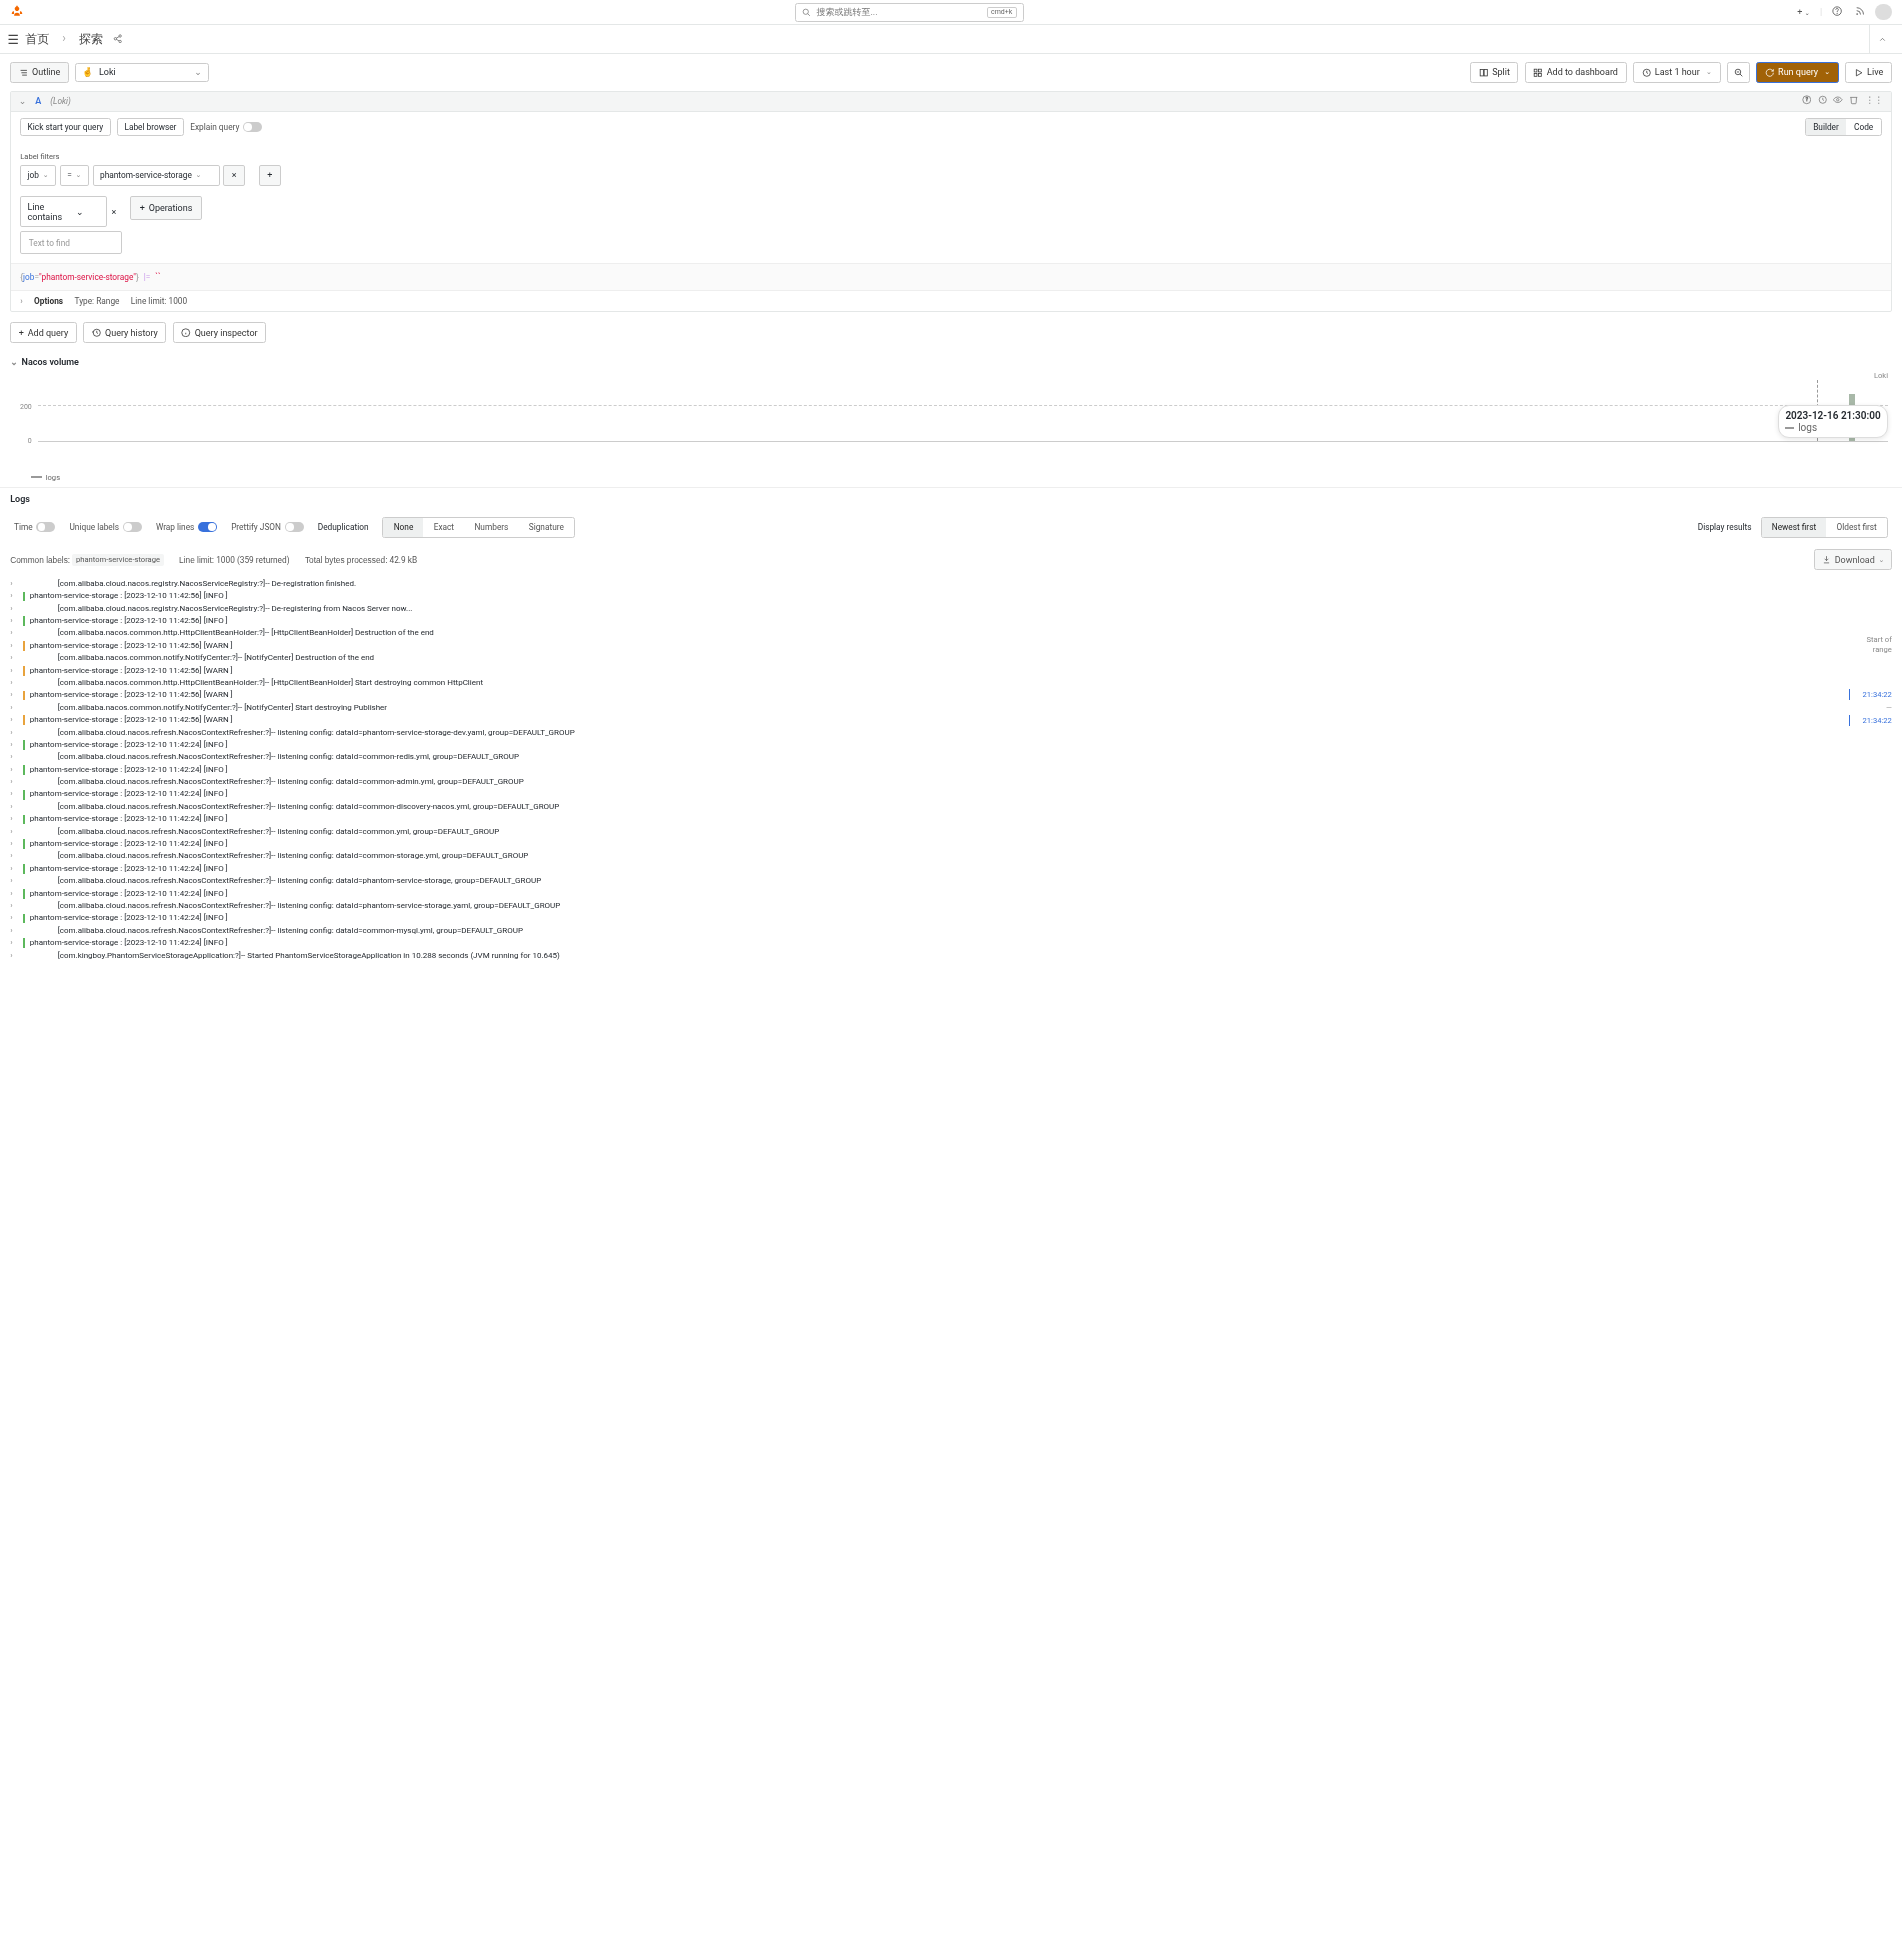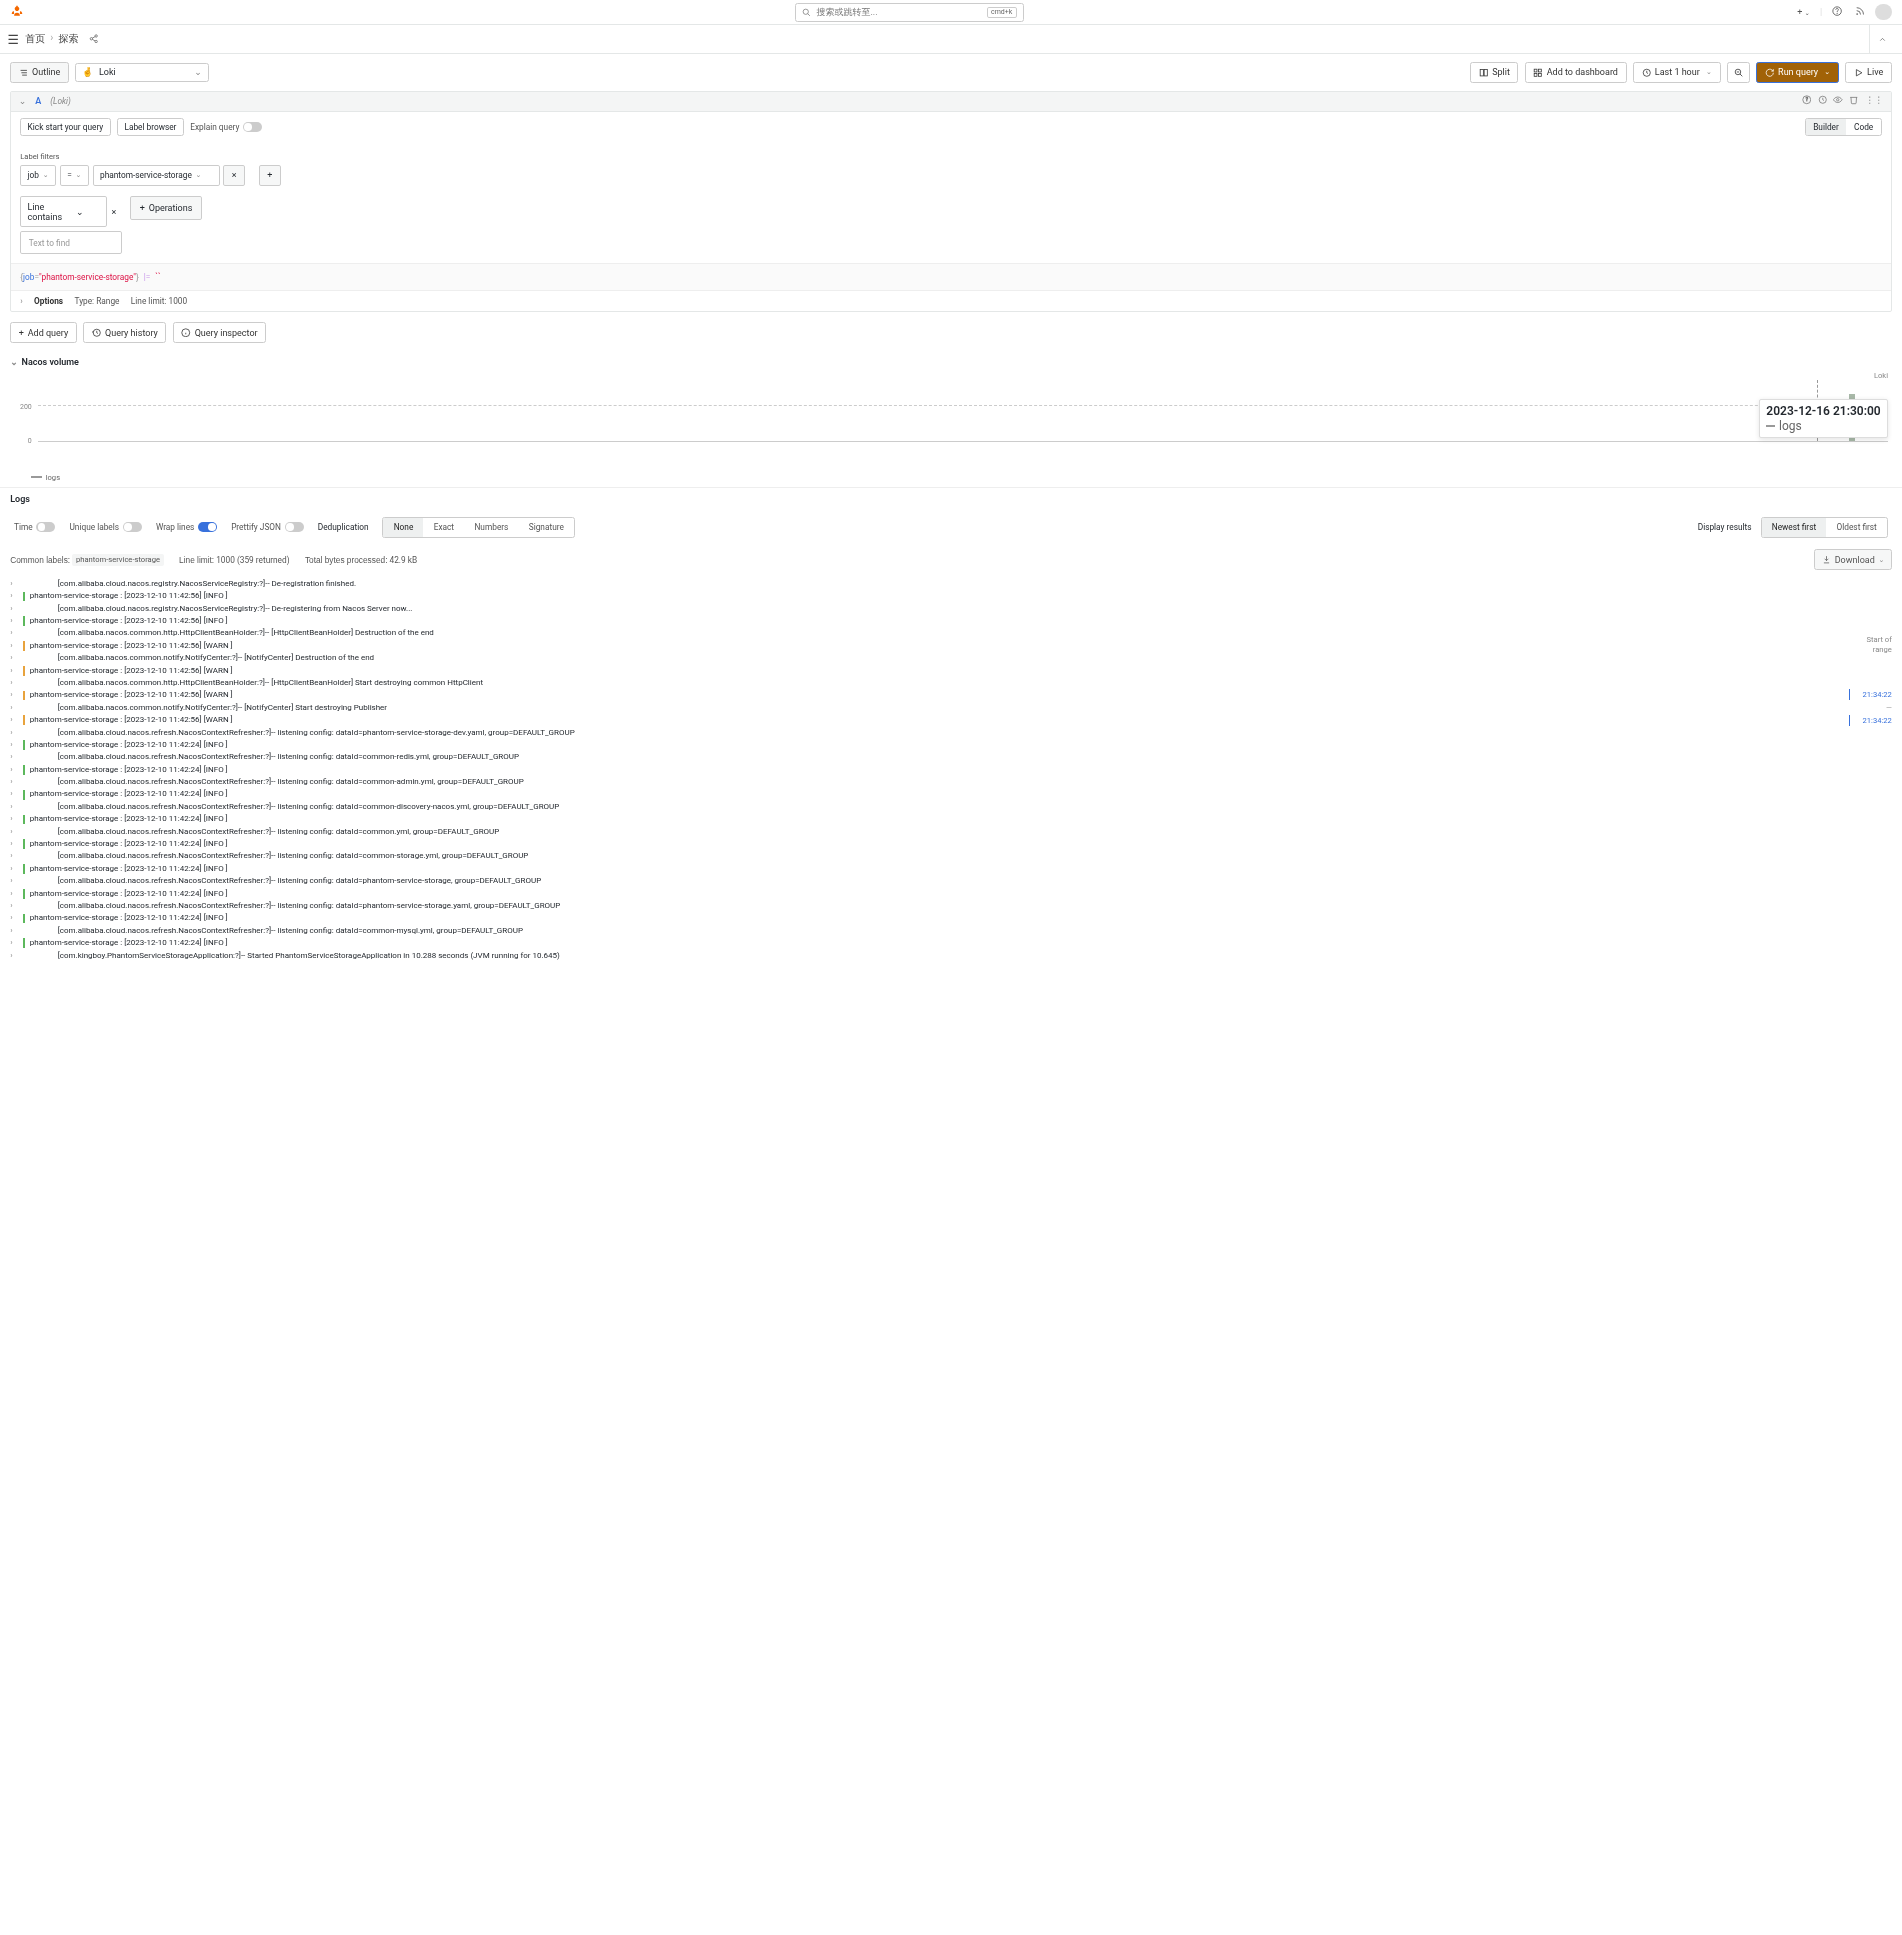--- a/index.html
+++ b/index.html
@@ -7,21 +7,21 @@
 .topbar{height:25.4px;display:flex;align-items:center;padding:0 10.2px;border-bottom:0.6px solid #e4e7e7;gap:7.6px}
 .logo{color:#f46800;font-size:12.7px}
 .logo svg{width:14px;height:14px}
 .spacer{flex:1}
 .search-box{display:flex;align-items:center;border:0.6px solid #ccc;border-radius:2.5px;padding:2.5px 6.4px;width:229px;height:19px;gap:5.1px;color:#777}
 .search-box .kbd{border:0.6px solid #ccc;border-radius:1.9px;padding:0.6px 3.2px;font-size:7px;margin-left:auto;color:#666}
 .top-icon{color:#555;cursor:pointer;padding:2.5px}
 .avatar{width:16.5px;height:16.5px;border-radius:50%;background:#ddd}
 .breadcrumb-row{height:29px;display:flex;align-items:center;padding:0 7.6px;border-bottom:0.6px solid #e4e7e7;gap:6.4px}
 .hamburger{font-size:12.7px;color:#444;cursor:pointer}
-.breadcrumb{display:flex;gap:5px;color:#444;font-size:10px}
+.breadcrumb{display:flex;gap:13px;color:#444;font-size:12px}
 .breadcrumb .sep{color:#aaa}
 .share-ic{color:#666;margin-left:3.8px}
 .collapse-right{margin-left:auto;border-left:0.6px solid #e4e7e7;height:100%;display:flex;align-items:center;padding:0 7.6px;color:#666}
 .toolbar{display:flex;align-items:center;padding:7.6px 10.2px;gap:6.4px}
 .btn{display:inline-flex;align-items:center;gap:3.8px;border:0.6px solid #ccc;background:#fff;border-radius:2.5px;padding:4.5px 7.6px;font-size:9px;cursor:pointer;color:#333}
 .btn svg{width:9.5px;height:9.5px}
 .btn.primary{background:#a16207;color:#fff;border-color:#3871dc}
 .btn.ghost{background:#f6f7f7}
 .ds-select{display:flex;align-items:center;border:0.6px solid #ccc;border-radius:2.5px;padding:3.8px 6.4px;gap:5.1px;width:134px}
 .ds-select .chev{margin-left:auto;color:#888}
@@ -64,21 +64,21 @@
 .section-hdr .chev{color:#888}
 .chart-area{margin:0 10.2px 10.2px;position:relative;height:89px}
 .chart-loki-lbl{position:absolute;right:3.8px;top:0;font-size:7.6px;color:#888}
 .chart-y{position:absolute;left:0;top:9px;bottom:18px;width:25.4px}
 .chart-y div{position:absolute;right:3.8px;font-size:7px;color:#888}
 .chart-plot{position:absolute;left:28px;right:3.8px;top:9px;bottom:18px;border-bottom:0.6px solid #ccc}
 .chart-dashed{position:absolute;left:0;right:0;top:42%;border-top:0.6px dashed #ccc}
 .chart-bar{position:absolute;right:33px;bottom:0;width:6.4px;background:#a8b8a8;height:76%}
 .chart-cursor{position:absolute;right:70px;top:0;bottom:0;border-left:0.6px dashed #999}
 .chart-x{position:absolute;left:28px;right:3.8px;bottom:5.1px;display:flex;justify-content:space-between;font-size:7px;color:#888}
-.chart-tooltip{position:absolute;right:3.8px;bottom:21.6px;background:#fff;border:0.6px solid #ddd;box-shadow:0 1.3px 5.1px rgba(0,0,0,0.1);padding:3.8px 6.4px;font-size:12px;border-radius:2px}
+.chart-tooltip{position:absolute;right:3.8px;bottom:21.6px;background:#fff;border:0.6px solid #ddd;box-shadow:0 1.3px 5.1px rgba(0,0,0,0.1);padding:3.8px 6.4px;font-size:10px;border-radius:11px}
 .chart-tooltip .tt-time{font-weight:600;margin-bottom:1.3px}
 .chart-tooltip .tt-series{color:#666;display:flex;align-items:center;gap:3.8px}
 .chart-tooltip .tt-dot{width:9px;height:1.9px;background:#999}
 .chart-legend{padding:2.5px 10.2px 5.1px 30.5px;font-size:7.6px;color:#666;display:flex;align-items:center;gap:3.8px}
 .chart-legend .leg-line{width:11.4px;height:1.9px;background:#999}
 .logs-hdr{padding:6.4px 10.2px;font-weight:600;border-top:0.6px solid #eee}
 .logs-ctrl{display:flex;align-items:center;padding:6.4px 14px;gap:14px;font-size:8.3px}
 .logs-ctrl .seg2{display:flex;border:0.6px solid #ccc;border-radius:2.5px;overflow:hidden}
 .logs-ctrl .seg2 .s{padding:4.5px 10.2px;cursor:pointer;color:#555}
 .logs-ctrl .seg2 .s.active{background:#eef0f0;color:#222}

